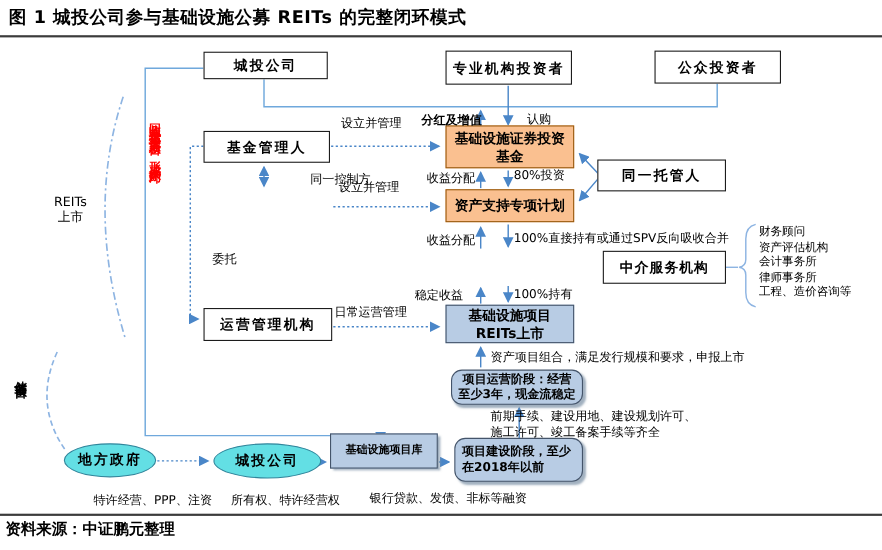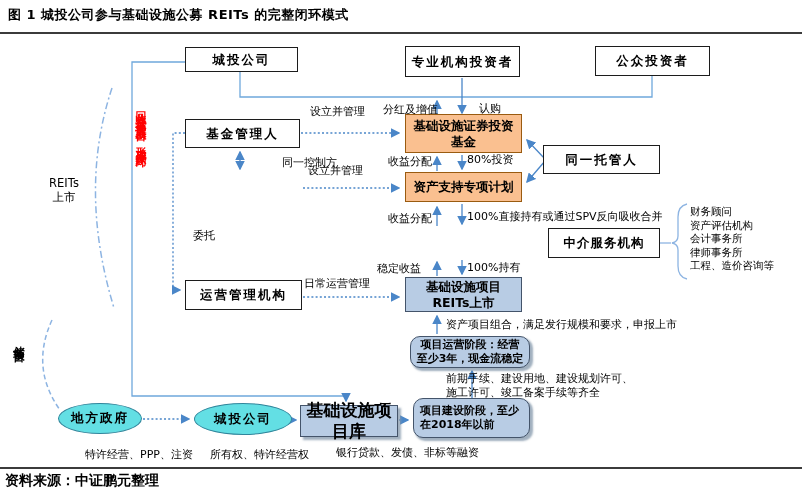--- a/index.html
+++ b/index.html
@@ -2,21 +2,21 @@
 <html style="--orange: #FAC090; --bluefill: #B8CCE4; --cyan: #63DFE4; --line: #4A86C8; --brace: #8DB4E2; --red: #FF0000;"><head>
 <meta charset="utf-8">
 <style>
   html,body{margin:0;padding:0;background:#fff;}
   #stage{
     position:relative;width:802px;height:500px;overflow:hidden;
     font-family:"DejaVu Sans","Liberation Sans",sans-serif;
     background:#fff;color:#000;
   }
   .rule{position:absolute;left:0;width:802px;height:2px;background:#3b3b3b;}
-  .title{position:absolute;left:8px;top:6px;font-size:13px;font-weight:bold;letter-spacing:.5px;}
+  .title{position:absolute;left:8px;top:6px;font-size:16px;font-weight:bold;letter-spacing:.5px;}
   .source{position:absolute;left:5px;top:472px;font-size:14px;font-weight:600;}
   svg.wires{position:absolute;left:0;top:0;z-index:1;}
   .box{
     position:absolute;z-index:2;display:flex;align-items:center;justify-content:center;
     text-align:center;font-size:12.5px;font-weight:600;line-height:1.25;
     white-space:pre-line;box-sizing:border-box;
   }
   .wbox{background:#fff;border:1.5px solid #1c1c1c;letter-spacing:2px;}
   .obox{background:var(--orange);border:1.5px solid #9a5b10;}
   .bbox{background:var(--bluefill);border:1.5px solid #44546A;}
@@ -98,31 +98,31 @@
   <div class="box wbox" style="left:185px;top:280px;width:117px;height:30px;">运营管理机构</div>
   <div class="box wbox" style="left:543px;top:145px;width:117px;height:29px;">同一托管人</div>
   <div class="box wbox" style="left:548px;top:228px;width:112px;height:30px;letter-spacing:1px;">中介服务机构</div>
 
   <div class="box obox" style="left:405px;top:114px;width:117px;height:39px;">基础设施证券投资
 基金</div>
   <div class="box obox" style="left:405px;top:172px;width:117px;height:30px;">资产支持专项计划</div>
 
   <div class="box bbox" style="left:405px;top:277px;width:117px;height:35px;">基础设施项目
 REITs上市</div>
-  <div class="box bbox shadow" style="left:300px;top:405px;width:98px;height:32px;font-size:17px;">基础设施项目库</div>
+  <div class="box bbox shadow" style="left:300px;top:394px;width:98px;height:32px;font-size:10px;">基础设施项目库</div>
   <div class="box bbox shadow stage-txt" style="left:410px;top:336px;width:120px;height:32px;">项目运营阶段：经营
 至少3年，现金流稳定</div>
   <div class="box bbox shadow stage-txt" style="left:413px;top:398px;width:117px;height:40px;text-align:left;padding-left:6px;justify-content:flex-start;">项目建设阶段，至少
 在2018年以前</div>
 
   <div class="ell" style="left:58px;top:403px;width:84px;height:31px;">地方政府</div>
   <div class="ell" style="left:194px;top:403px;width:98px;height:32px;">城投公司</div>
 
   <div class="lbl" style="left:310px;top:104px;">设立并管理</div>
-  <div class="lbl" style="left:383px;top:102px;">分红及增值</div>
+  <div class="lbl" style="left:383px;top:102px;font-weight:bold;">分红及增值</div>
   <div class="lbl" style="left:479px;top:101px;">认购</div>
   <div class="lbl" style="left:246px;top:155px;margin-left:36px;">同一控制方</div>
   <div class="lbl" style="left:308px;top:163px;">设立并管理</div>
   <div class="lbl" style="left:388px;top:154px;">收益分配</div>
   <div class="lbl" style="left:467px;top:152px;">80%投资</div>
   <div class="lbl" style="left:388px;top:211px;">收益分配</div>
   <div class="lbl" style="left:467px;top:209px;">100%直接持有或通过SPV反向吸收合并</div>
   <div class="lbl" style="left:193px;top:228px;">委托</div>
   <div class="lbl" style="left:377px;top:261px;">稳定收益</div>
   <div class="lbl" style="left:467px;top:260px;">100%持有</div>

